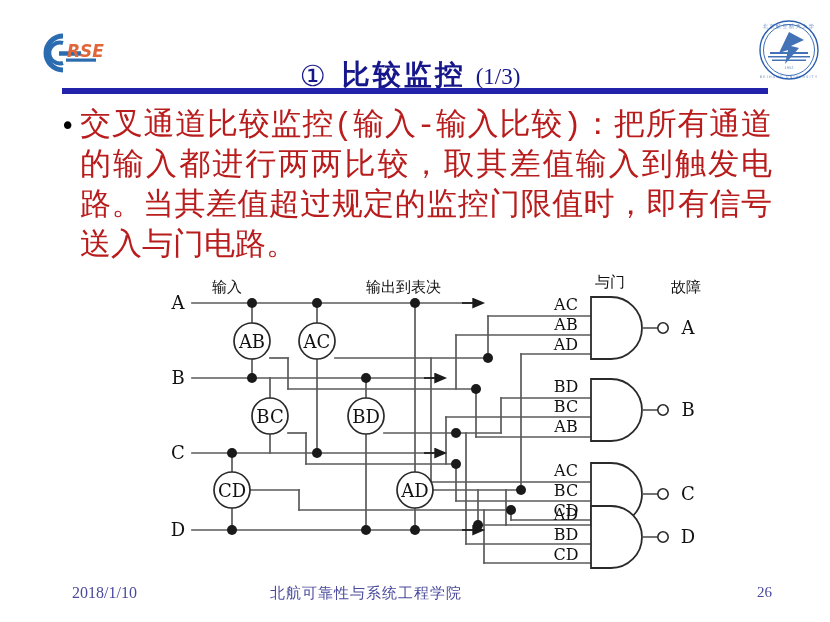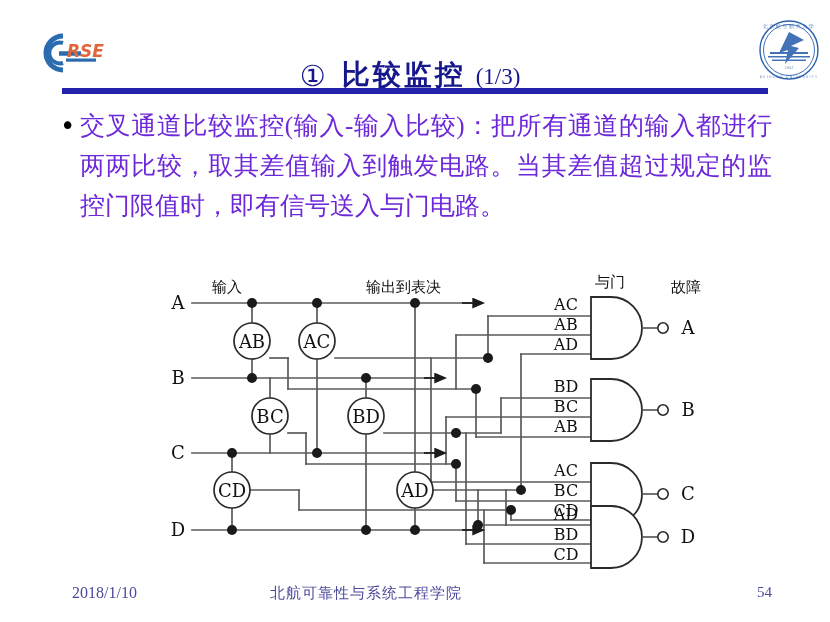--- a/index.html
+++ b/index.html
@@ -56,24 +56,24 @@
   
   .bodywrap{position:absolute;left:60px;top:106px;width:712px;}
   .bullet-row{display:flex;align-items:flex-start;}
   .dot{
     width:20px;flex:0 0 20px;
     font-size:26px;line-height:40px;color:#000;text-align:left;
     font-family:"DejaVu Sans", sans-serif;
   }
   .btext{
     flex:1;
-    font-size:25px;
+    font-size:31px;
     line-height:40px;
-    color:#6d28d9;
-    font-family:Liberation Serif, serif;
+    color:#b91c1c;
+    font-family:Liberation Mono, monospace;
     letter-spacing:0px;
     text-align:justify;
   }
 
   
   .diagram{position:absolute;left:166px;top:272px;width:560px;height:300px;}
   .diagram svg{display:block;}
 
   
   .footer{position:absolute;left:0;top:584px;width:830px;height:26px;}
@@ -322,16 +322,16 @@
         <text x="200" y="20">输出到表决</text>
         <text x="429" y="15">与门</text>
         <text x="505" y="20">故障</text>
       </g>
     </svg>
   </div>
 
   <div class="footer">
     <div class="f-date">2018/1/10</div>
     <div class="f-org">北航可靠性与系统工程学院</div>
-    <div class="f-pg">54</div>
+    <div class="f-pg">26</div>
   </div>
 
 </div>
 
 </body></html>

